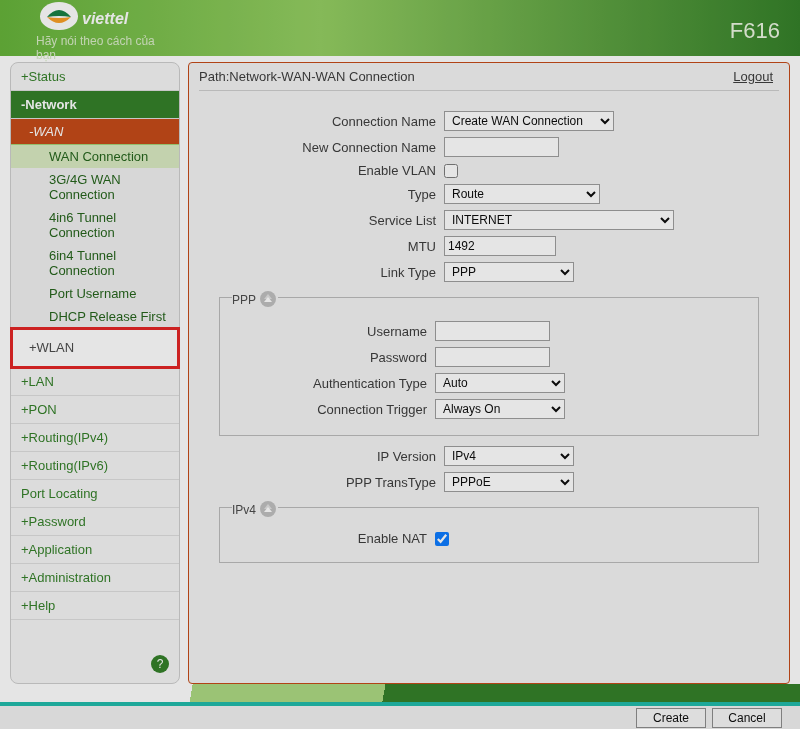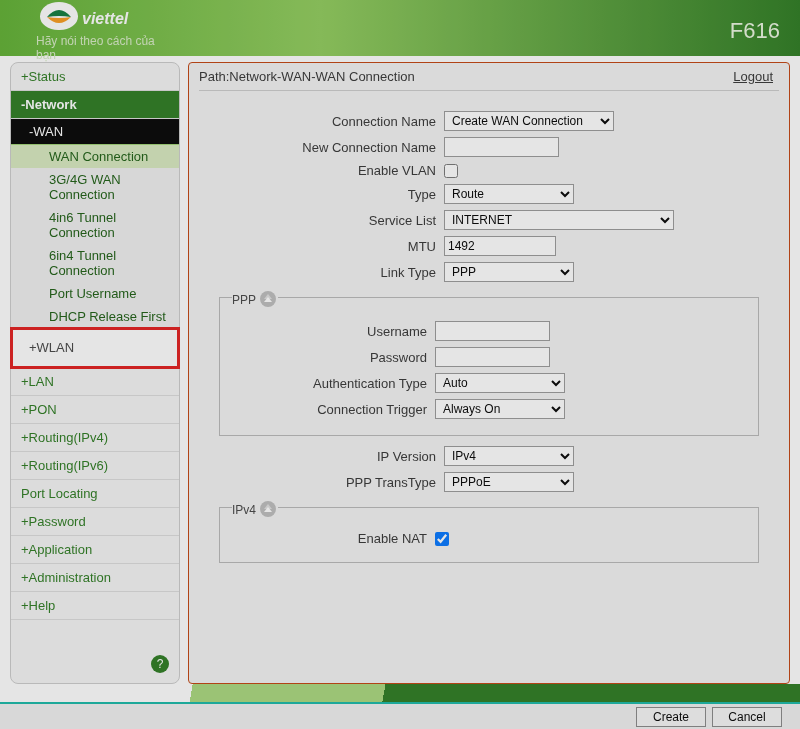--- a/index.html
+++ b/index.html
@@ -14,21 +14,21 @@
 .tagline { position: absolute; left: 26px; top: 34px; color: #d6eac4; font-size: 12px; }
 .model { position: absolute; right: 20px; top: 18px; color: #eaf5e0; font-size: 22px; }
 
 
 .wrap { display: flex; height: calc(100% - 56px - 45px); }
 .sidebar { width: 170px; margin: 6px 0 0 10px; border: 1px solid #ccc; background: #f5f5f5; border-radius: 8px; position: relative; }
 .sb-item { padding: 6px 10px; border-bottom: 1px solid #dcdcdc; cursor: pointer; color: #2a7a1e; }
 .sb-item.top { color: #2a7a1e; }
 .sb-item.top.cat { color: #2a7a1e; font-weight: normal; }
 .sb-item.active-cat { background: #2a7a1e; color: #fff; font-weight: bold; }
-.sb-sub { background: #000000; color: #fff; padding: 5px 18px; cursor: pointer; border-bottom: 1px solid #9fd374; }
+.sb-sub { background: #c2410c; color: #fff; padding: 5px 18px; cursor: pointer; border-bottom: 1px solid #9fd374; font-style: italic; }
 .sb-leaf { background: #efefef; color: #1a5c10; padding: 4px 4px 4px 38px; cursor: pointer; border: none; }
 .sb-leaf.sel { background: #d7e9bf; }
 .sb-wlan { background: #fff; padding: 12px 18px; border-bottom: 1px solid #dcdcdc; color: #444; outline: 3px solid #e21b1b; outline-offset: -2px; cursor: pointer; }
 .sb-help-q { position: absolute; bottom: 10px; right: 10px; width: 18px; height: 18px; background: #2a7a1e; color: #fff; border-radius: 50%; display: flex; align-items: center; justify-content: center; font-size: 12px; cursor: pointer; }
 
 .content { flex: 1; margin: 6px 10px 0 8px; background: #f3f3f3; border: 1px solid #c2410c; border-radius: 4px; padding: 0 10px 10px 10px; position: relative; overflow: hidden; }
 .path-bar { display: flex; justify-content: space-between; align-items: center; height: 28px; border-bottom: 1px solid #ccc; font-size: 13px; color: #333; }
 .logout { text-decoration: underline; color: #333; cursor: pointer; margin-right: 6px; }
 
 .form-area { padding: 20px 20px 0 20px; font-size: 13px; color: #333; }
@@ -39,21 +39,21 @@
 .row input[type=checkbox] { width: 14px; height: 14px; cursor: pointer; }
 
 fieldset { border: 1px solid #b8b8b8; margin: 6px 0 10px 0; padding: 14px 10px 10px 10px; position: relative; }
 legend { padding: 0 2px 0 0; color: #444; font-size: 12px; margin-left: 2px; }
 .collapse-icon { display: inline-block; width: 16px; height: 16px; background: #bdbdbd; border-radius: 50%; margin-left: 4px; position: relative; top: 3px; }
 .collapse-icon::before { content: ""; position: absolute; left: 4px; top: 6px; border-left: 4px solid transparent; border-right: 4px solid transparent; border-bottom: 5px solid #fff; }
 .collapse-icon::after { content: ""; position: absolute; left: 4px; top: 3px; border-left: 4px solid transparent; border-right: 4px solid transparent; border-bottom: 5px solid #fff; opacity: .5; }
 
 .footer { position: absolute; left: 0; right: 0; bottom: 0; height: 45px; }
 .footer-swoosh { height: 18px; background: linear-gradient(100deg, #fff 24%, #a9d77c 24%, #a9d77c 48%, #2a7a1e 48%); }
-.footer-bar { height: 27px; background: #f0f0f0; display: flex; justify-content: flex-end; align-items: center; padding-right: 18px; gap: 6px; border-top: 2px solid #14b8a6; }
+.footer-bar { height: 27px; background: #f0f0f0; display: flex; justify-content: flex-end; align-items: center; padding-right: 18px; gap: 6px; border-top: 4px solid #14b8a6; }
 .btn { min-width: 70px; height: 20px; border: 1px solid #888; background: #f6f6f6; font-size: 12px; cursor: pointer; }
 
 
 .dim { position: absolute; inset: 0; background: rgba(80,80,80,0.15); pointer-events: none; }
 </style>
 </head>
 <body>
 
 <div class="header">
   <div class="logo-area">
@@ -107,21 +107,21 @@
       <div class="row">
         <label>New Connection Name</label>
         <input type="text" style="width: 115px;" value="">
       </div>
       <div class="row">
         <label>Enable VLAN</label>
         <input type="checkbox" style="">
       </div>
       <div class="row">
         <label>Type</label>
-        <select style="width:130px"><option>Route</option></select>
+        <select style="width:156px"><option>Route</option></select>
       </div>
       <div class="row">
         <label>Service List</label>
         <select style="width:230px"><option>INTERNET</option></select>
       </div>
       <div class="row">
         <label>MTU</label>
         <input type="text" style="width: 112px;" value="1492">
       </div>
       <div class="row">

